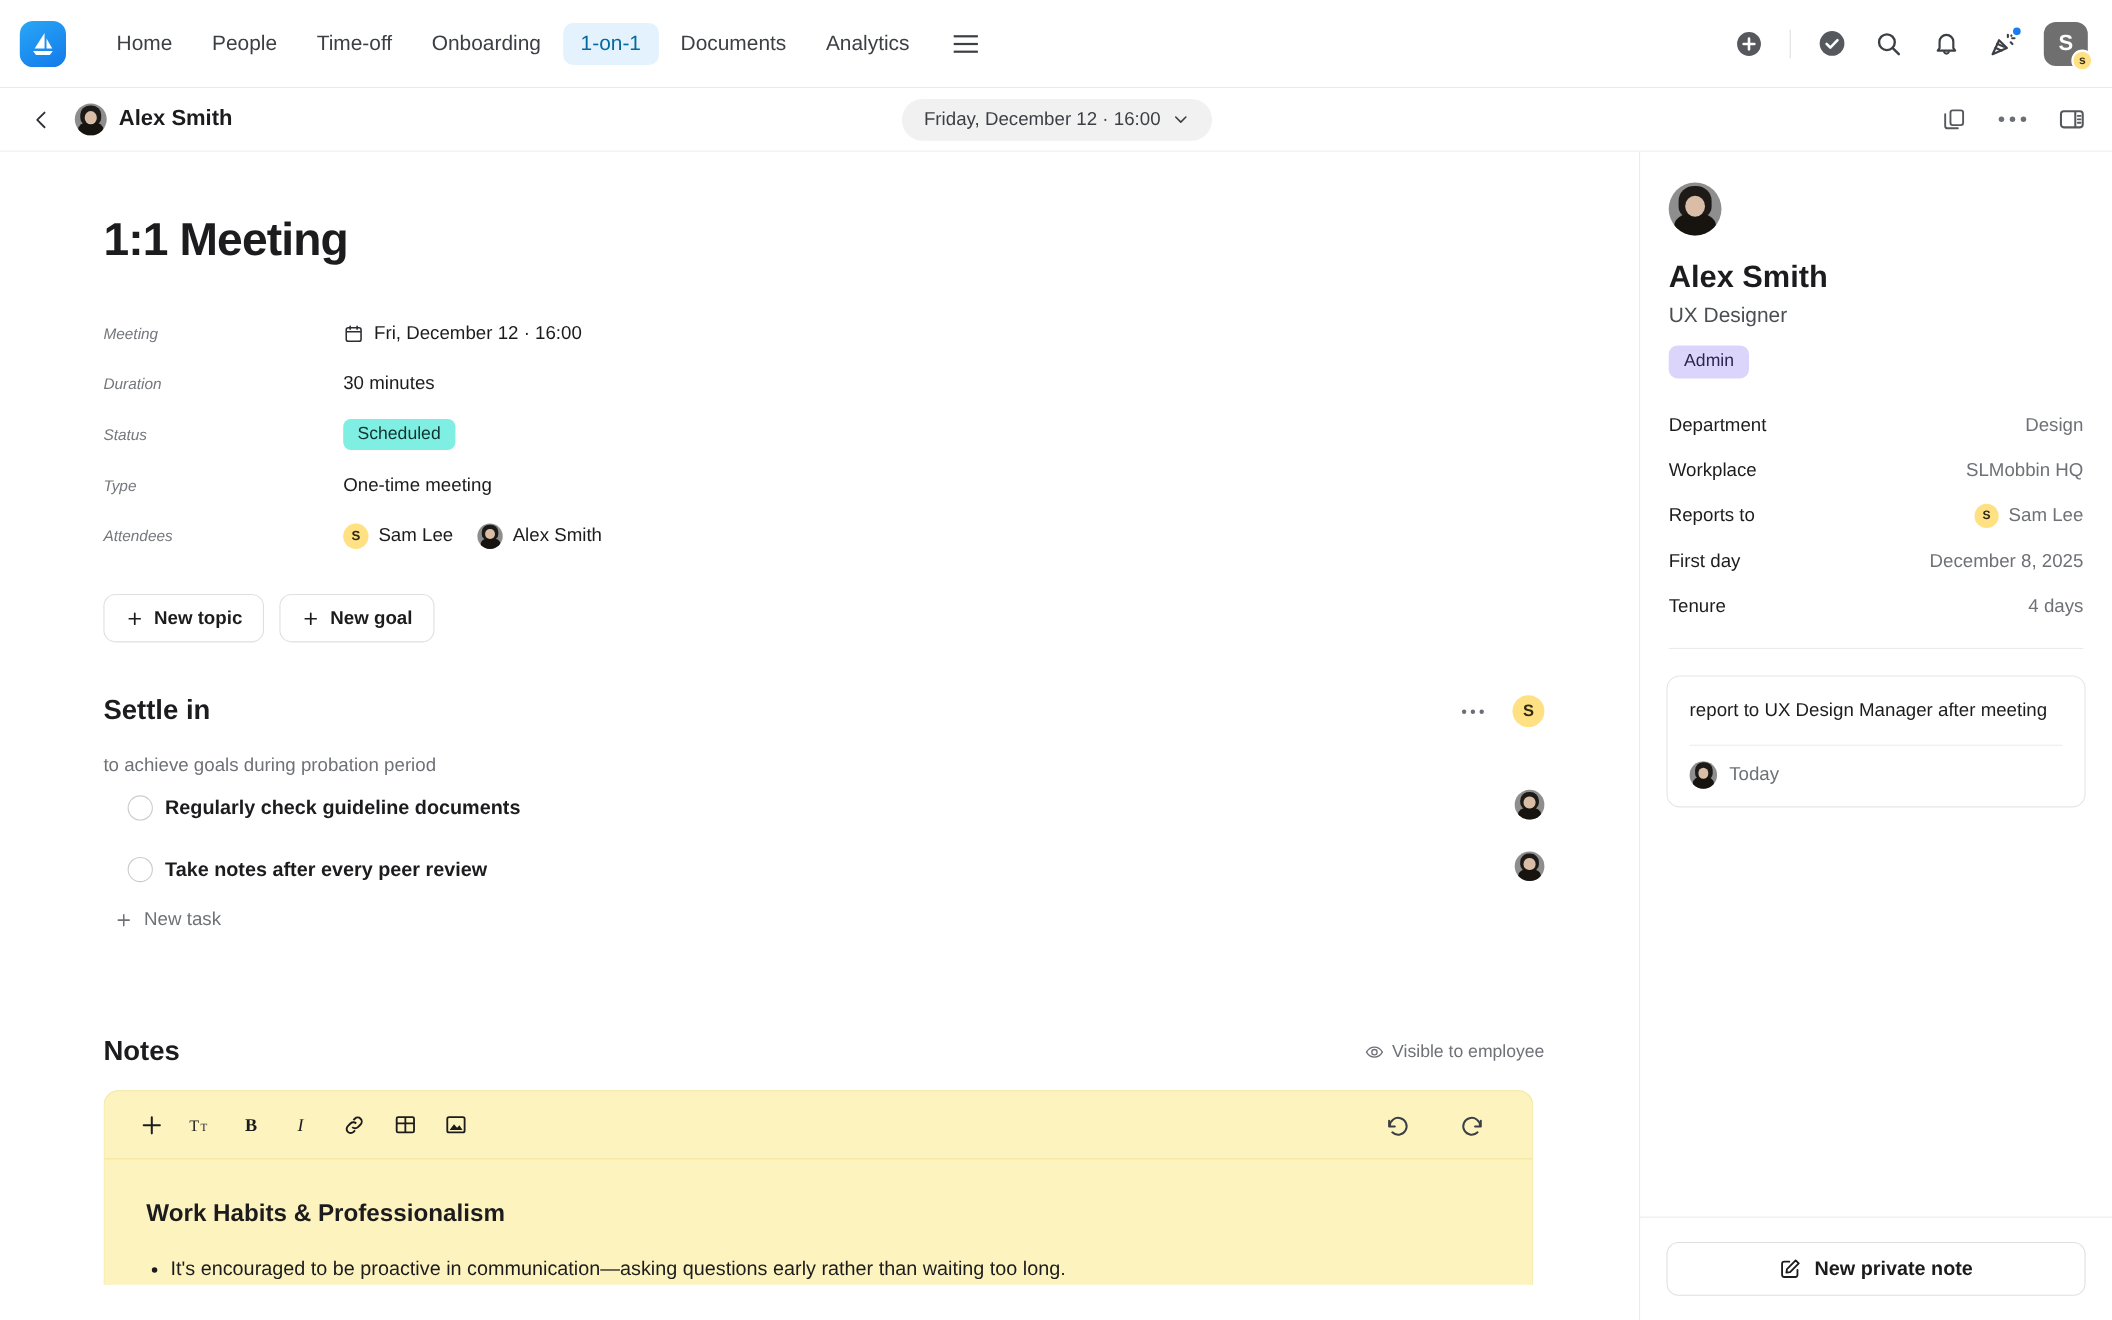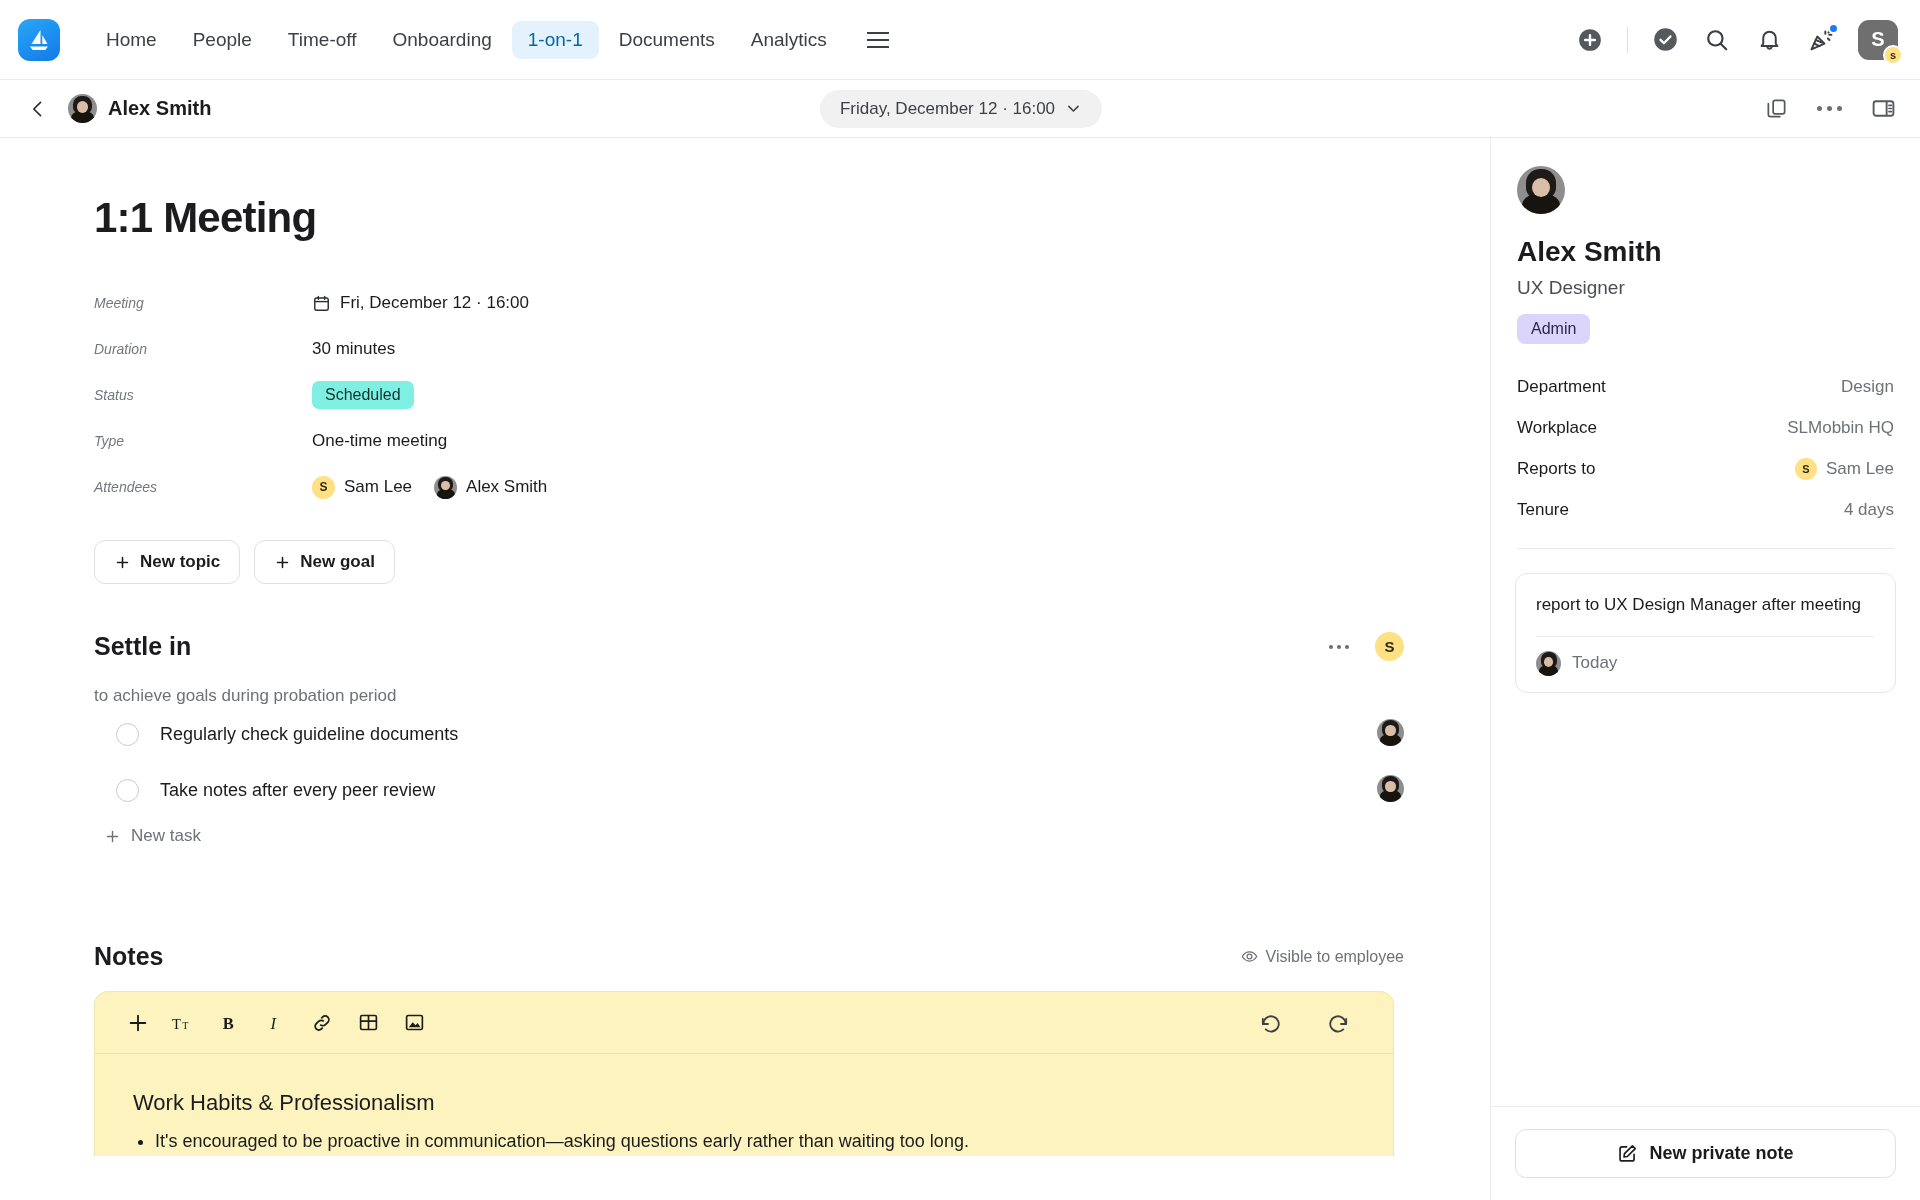--- a/index.html
+++ b/index.html
@@ -150,42 +150,42 @@
   .dots { display:flex; gap:4px; cursor:pointer; }
   .dots i { width:4px; height:4px; border-radius:50%; background:#6b6e73; display:block; }
 
   .goal-sub { font-size: 17px; color:#6e7176; margin-top: 25px; }
 
   .task { display:flex; align-items:center; height: 56px; padding-left: 22px; }
   .task-check {
     width: 23px; height: 23px; border-radius: 50%;
     border: 1.6px solid #c9cbce; flex:0 0 auto; cursor:pointer;
   }
-  .task-label { font-size: 18px; font-weight: 400; margin-left: 21px; }
+  .task-label { font-size: 18px; font-weight: 700; margin-left: 11px; }
   .task-right { margin-left: auto; }
 
   .new-task { display:flex; align-items:center; gap:10px; margin-top: 8px; font-size:17px; color:#6e7176; cursor:pointer; padding-left:10px;}
 
   .notes-head { display:flex; align-items:center; margin-top: 96px; }
   .notes-head h2 { font-size: 25px; font-weight: 700; }
   .visible-tag { margin-left:auto; display:flex; align-items:center; gap:8px; font-size:16px; color:#6e7176; }
 
   .editor {
     margin-top: 20px; width: 1300px;
     background: #fdf3bf; border-radius: 14px 14px 0 0;
     border: 1px solid #f4e8a8; border-bottom: none;
   }
   .editor-toolbar {
     display:flex; align-items:center; height: 62px;
     padding: 0 26px; border-bottom: 1px solid #f2e49b;
   }
   .tool { width: 34px; height: 34px; margin-right: 12px; display:flex; align-items:center; justify-content:center; cursor:pointer; }
   .tool-right { margin-left:auto; display:flex; gap: 22px; }
   .editor-body { padding: 36px 38px 0 38px; }
-  .editor-body h3 { font-size: 22px; font-weight: 400; margin-bottom: 12px; }
+  .editor-body h3 { font-size: 22px; font-weight: 700; margin-bottom: 24px; }
   .editor-body ul { margin-left: 22px; }
   .editor-body li { font-size: 18px; line-height: 1.55; }
 
   
   .rightpanel {
     width: 430px; flex: 0 0 430px;
     border-left: 1px solid #ebebeb;
     display:flex; flex-direction: column; background:#fff;
   }
   .rp-top { padding: 28px 26px 0 26px; }
@@ -529,20 +529,24 @@
           <span class="v">SLMobbin HQ</span>
         </div>
         <div class="rp-fact">
           <span class="k">Reports to</span>
           <span class="v">
             <span class="circ-initial" style="width:22px;height:22px;font-size:11px;">S</span>
             <span>Sam Lee</span>
           </span>
         </div>
         <div class="rp-fact">
+          <span class="k">First day</span>
+          <span class="v">December 8, 2025</span>
+        </div>
+        <div class="rp-fact">
           <span class="k">Tenure</span>
           <span class="v">4 days</span>
         </div>
       </div>
       <div class="rp-sep"></div>
     </div>
 
     <div class="note-card">
       <div class="txt">report to UX Design Manager after meeting</div>
       <div class="divider"></div>

